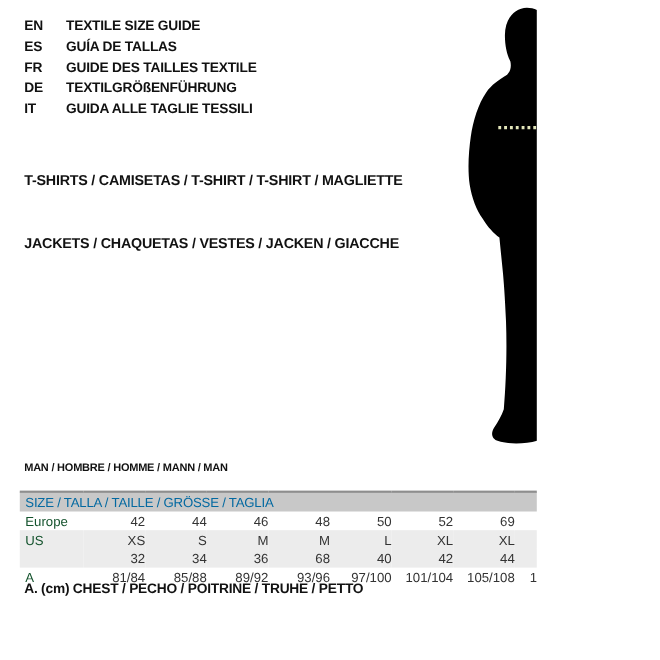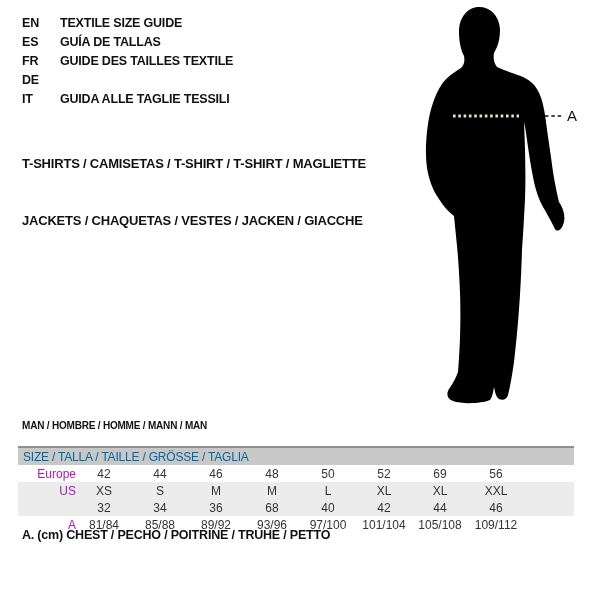--- a/index.html
+++ b/index.html
@@ -3,21 +3,21 @@
 <meta charset="utf-8">
 <style>
   html,body { margin:0; padding:0; }
   body {
     width:600px; height:600px;
     background:#ffffff;
     font-family:"Liberation Sans", sans-serif;
     color:#111;
   }
   .canvas {
-    position:relative; width:600px; height:600px;
+    position:relative; width:488px; height:600px;
     background:#ffffff; overflow:hidden;
   }
 
   
   .lang-block { position:absolute; left:22px; top:13px; }
   .lang-row { display:flex; height:19px; align-items:center; }
   .lang-code {
     width:38px; flex:0 0 38px;
     font-weight:700; font-size:12.5px; letter-spacing:-0.2px;
   }
@@ -44,22 +44,22 @@
   .size-table {
     position:absolute; left:18px; top:446px; width:556px;
     border-collapse:collapse; table-layout:fixed;
     font-size:12px; color:#333;
   }
   .size-table td { padding:0; height:17px; vertical-align:middle; }
   .size-table .thead td {
     background:#c8c8c8; border-top:2px solid #8e8e8e;
     color:#0369a1; padding-left:5px; font-size:12px; letter-spacing:-0.2px;
   }
-  .size-table .row-label { text-align:right; padding-left:5px; color:#a21caf; }
-  .size-table .val { text-align:center; }
+  .size-table .row-label { text-align:left; padding-left:5px; color:#14532d; }
+  .size-table .val { text-align:right; }
   .size-table tr.shaded td { background:#ececec; }
   .col-label { width:58px; }
   .col-val { width:56px; }
   .col-spacer { width:auto; }
 
   
   .footnote {
     position:absolute; left:22px; top:528px;
     font-weight:700; font-size:12.5px; letter-spacing:-0.2px; white-space:nowrap;
   }
@@ -77,20 +77,21 @@
     <div class="lang-row">
       <span class="lang-code">ES</span>
       <span class="lang-label">GUÍA DE TALLAS</span>
     </div>
     <div class="lang-row">
       <span class="lang-code">FR</span>
       <span class="lang-label">GUIDE DES TAILLES TEXTILE</span>
     </div>
     <div class="lang-row">
       <span class="lang-code">DE</span>
+      <span class="lang-label">TEXTILGRÖßENFÜHRUNG</span>
     </div>
     <div class="lang-row">
       <span class="lang-code">IT</span>
       <span class="lang-label">GUIDA ALLE TAGLIE TESSILI</span>
     </div>
   </div>
 
   <div class="categories">
     <div class="category-line">T-SHIRTS / CAMISETAS / T-SHIRT / T-SHIRT / MAGLIETTE</div>
     <div class="category-line">JACKETS / CHAQUETAS / VESTES / JACKEN / GIACCHE</div>

